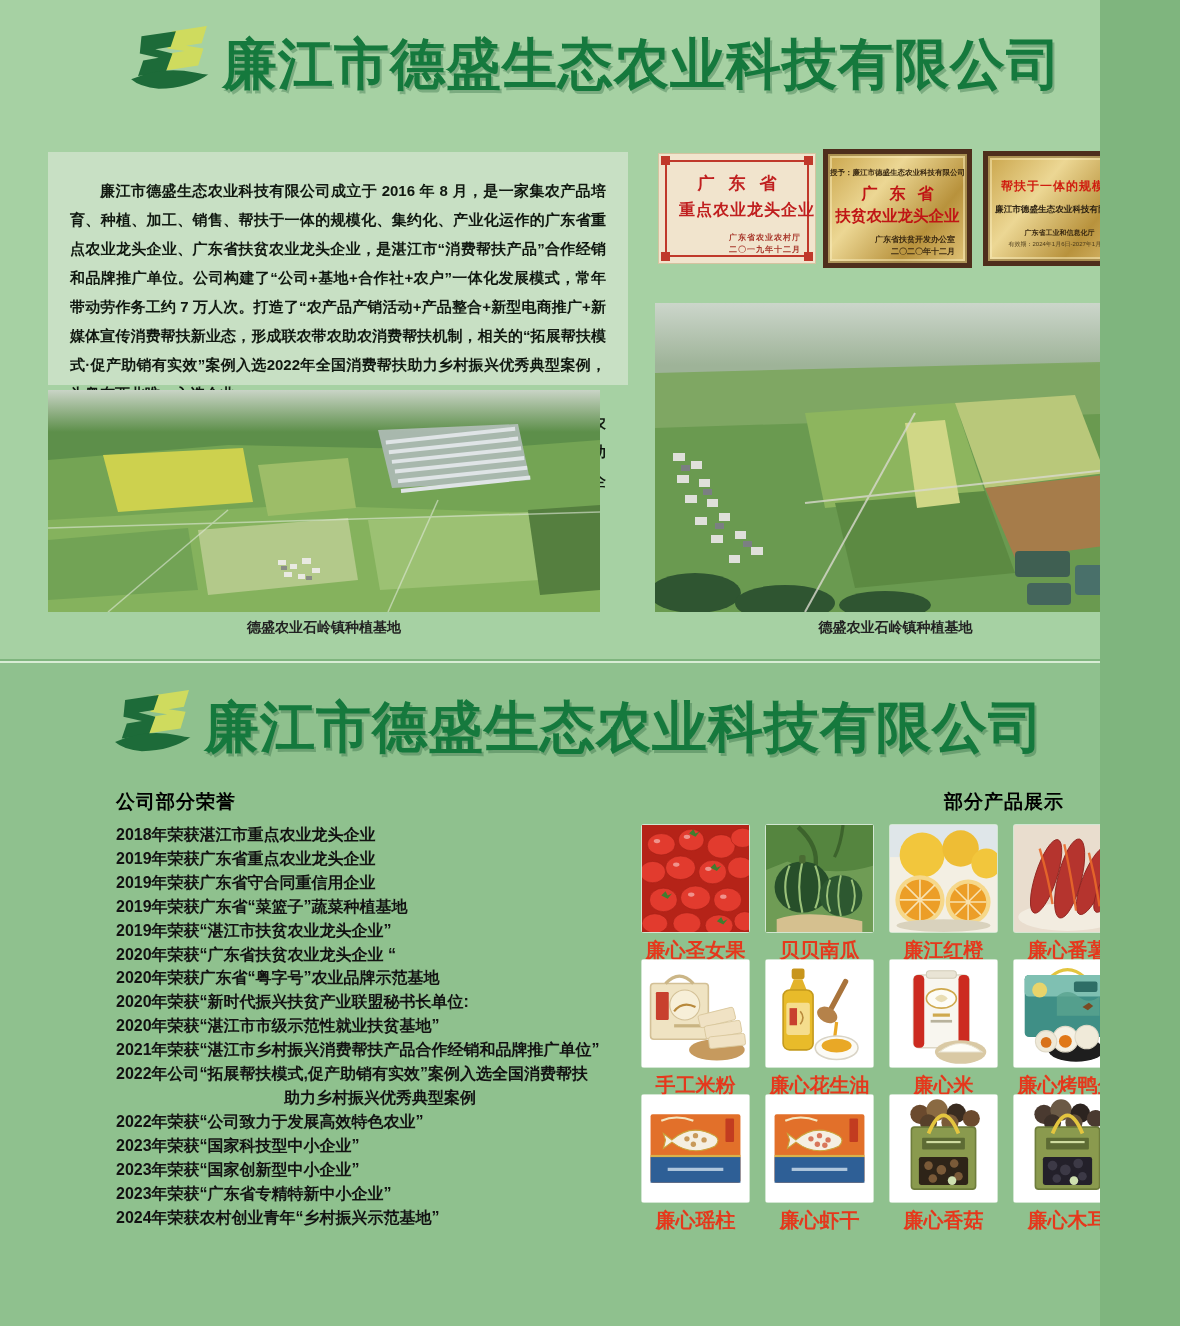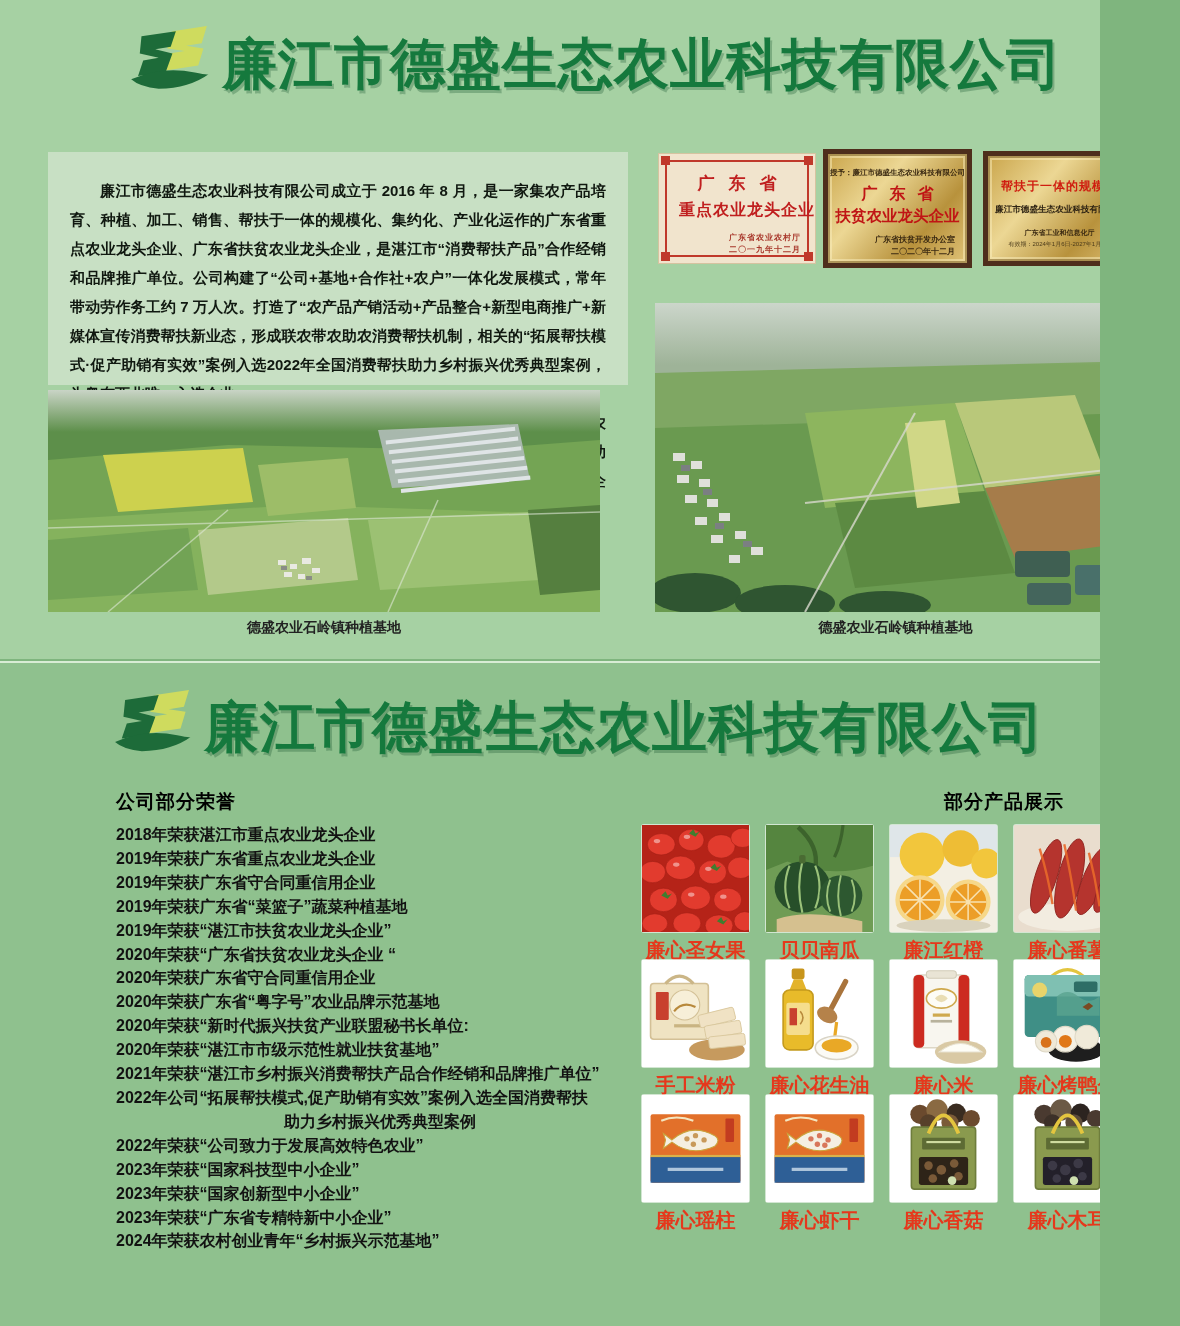--- a/index.html
+++ b/index.html
@@ -249,21 +249,20 @@
     <div class="sec-head head-honors">公司部分荣誉</div>
     <div class="sec-head head-products">部分产品展示</div>
 
     <div class="honors">
       <div class="honor">2018年荣获湛江市重点农业龙头企业</div>
       <div class="honor">2019年荣获广东省重点农业龙头企业</div>
       <div class="honor">2019年荣获广东省守合同重信用企业</div>
       <div class="honor">2019年荣获广东省“菜篮子”蔬菜种植基地</div>
       <div class="honor">2019年荣获“湛江市扶贫农业龙头企业”</div>
       <div class="honor">2020年荣获“广东省扶贫农业龙头企业 “</div>
-      <div class="honor">2020年荣获广东省守合同重信用企业</div>
       <div class="honor">2020年荣获广东省“粤字号”农业品牌示范基地</div>
       <div class="honor">2020年荣获“新时代振兴扶贫产业联盟秘书长单位:</div>
       <div class="honor">2020年荣获“湛江市市级示范性就业扶贫基地”</div>
       <div class="honor">2021年荣获“湛江市乡村振兴消费帮扶产品合作经销和品牌推广单位”</div>
       <div class="honor">2022年公司“拓展帮扶模式,促产助销有实效”案例入选全国消费帮扶</div>
       <div class="honor indent">助力乡村振兴优秀典型案例</div>
       <div class="honor">2022年荣获“公司致力于发展高效特色农业”</div>
       <div class="honor">2023年荣获“国家科技型中小企业”</div>
       <div class="honor">2023年荣获“国家创新型中小企业”</div>
       <div class="honor">2023年荣获“广东省专精特新中小企业”</div>

